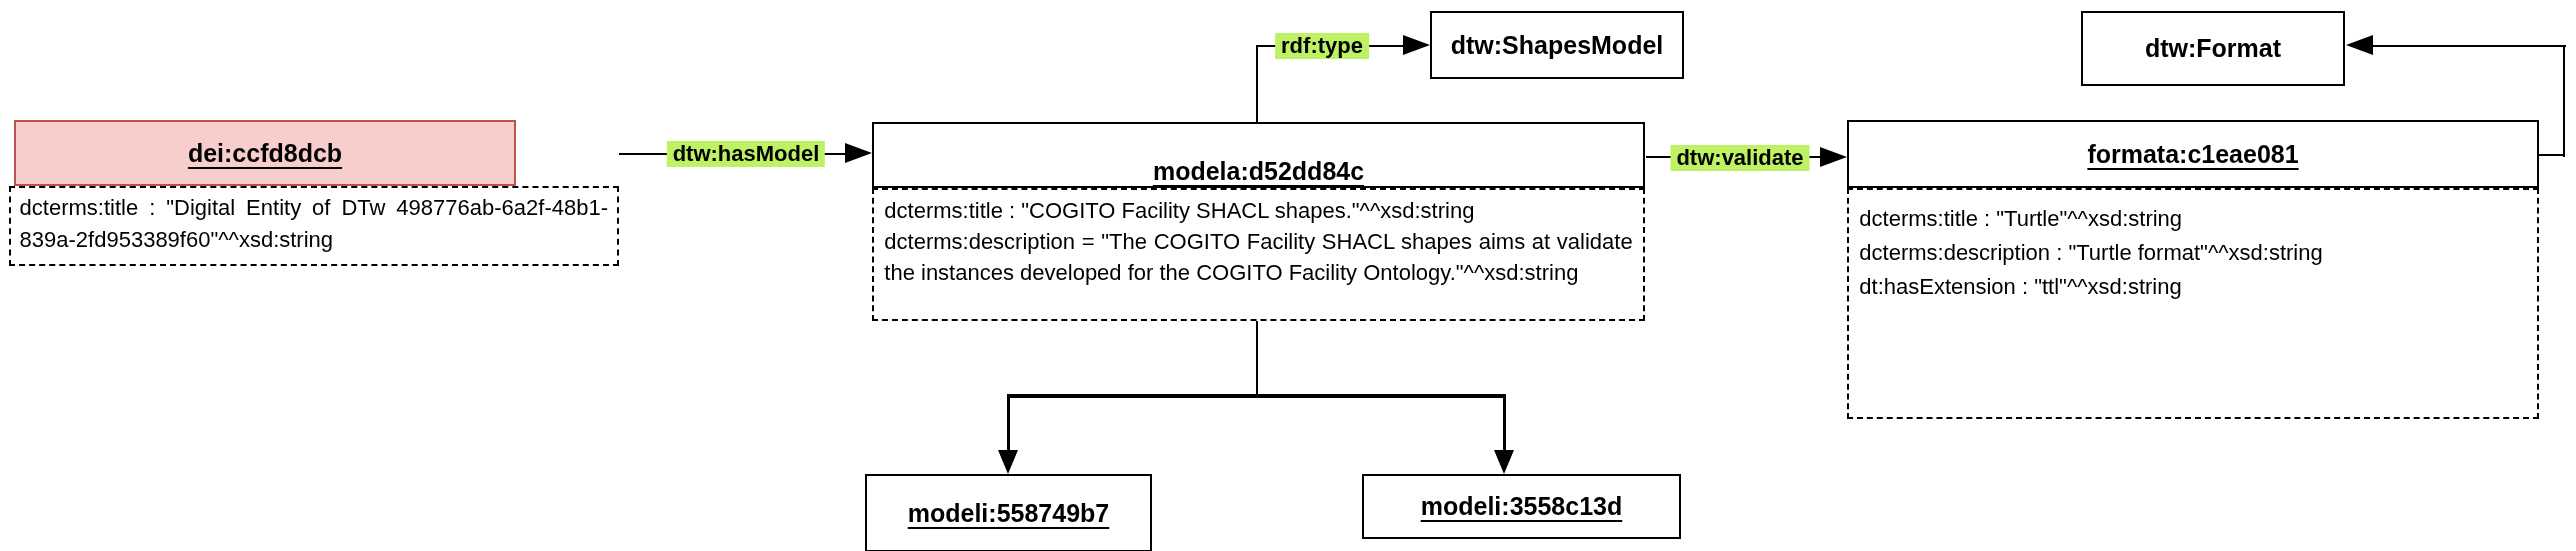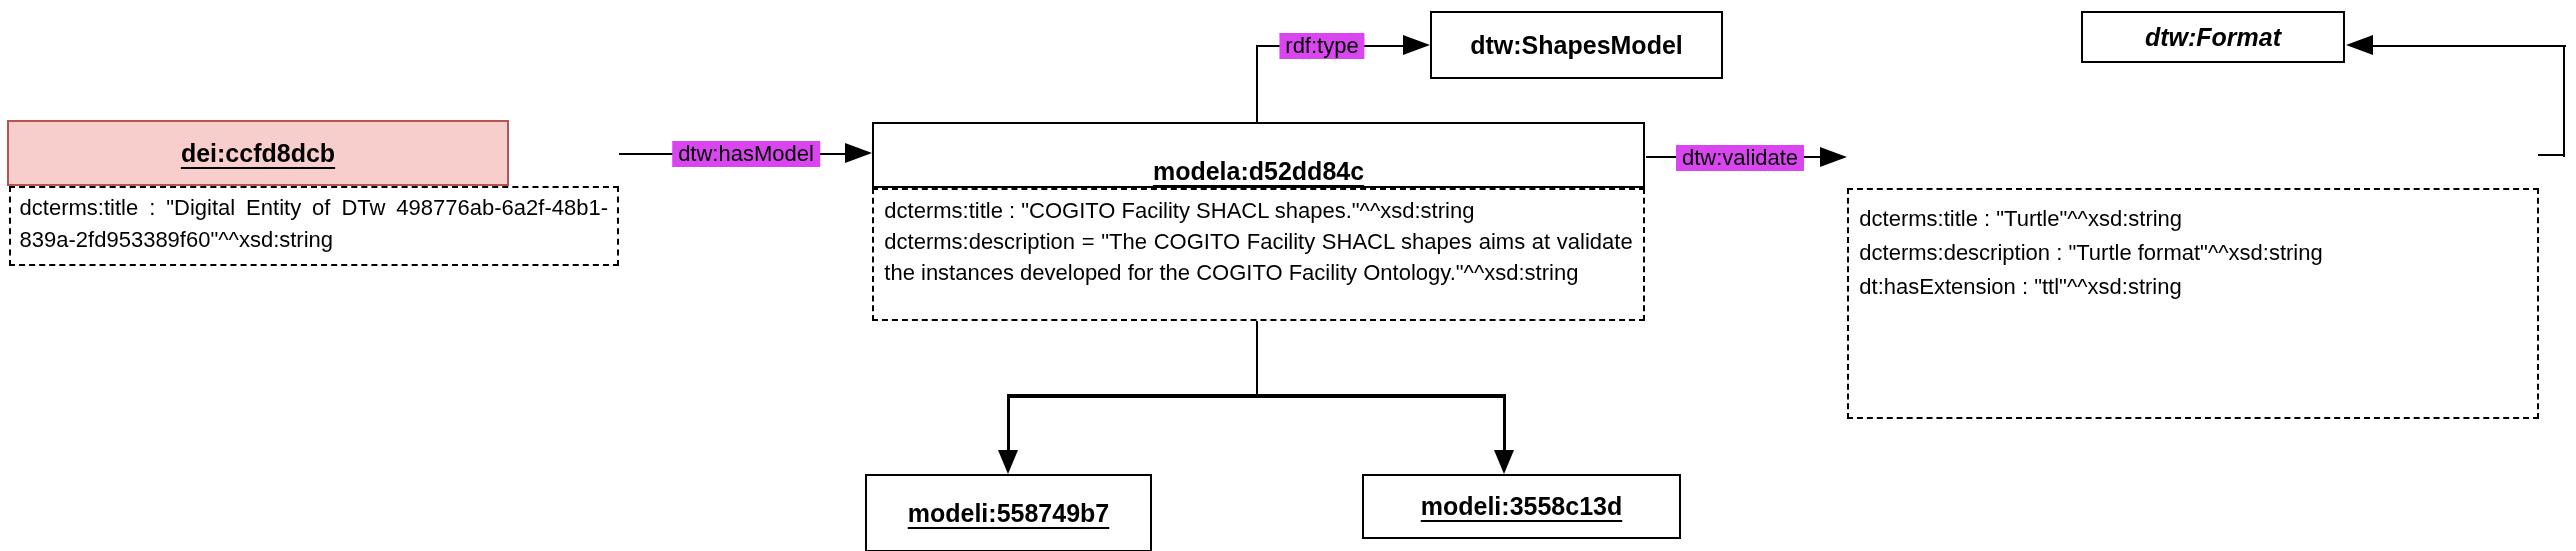--- a/index.html
+++ b/index.html
@@ -51,37 +51,38 @@
   .psep { white-space: pre; }
   .pval { overflow-wrap: anywhere; }
   .dei-attrs   { line-height: 32px; padding: 3.7px 8.8px; }
   .modela-attrs{ line-height: 31px; padding: 5.2px 10.3px; }
   .formata-attrs{ line-height: 34px; padding: 11.8px 10.3px; }
   
   .edge { position: absolute; background: #000; }
   .edge-label {
     position: absolute;
     transform: translate(-50%, -50%);
-    background: #d946ef;
+    background: #bef264;
     padding: 0 5.9px;
     font-size: 22px;
     white-space: nowrap;
     z-index: 3;
+    font-weight: bold;
   }
   .arrow { position: absolute; width: 0; height: 0; }
   .arrow-right { border-top: 10.3px solid transparent; border-bottom: 10.3px solid transparent; border-left: 27px solid #000; }
   .arrow-left  { border-top: 10.3px solid transparent; border-bottom: 10.3px solid transparent; border-right: 27px solid #000; }
   .arrow-down  { border-left: 10.3px solid transparent; border-right: 10.3px solid transparent; border-top: 24px solid #000; }
 </style>
 </head>
 <body>
 
 <div class="canvas">
 
-  <div class="node-title underline highlight" style="left:7px; top:120px; width:502px; height:66px;">
+  <div class="node-title underline highlight" style="left:14px; top:120px; width:502px; height:66px;">
     <span class="title">dei:ccfd8dcb</span>
   </div>
   <div class="node-attrs dei-attrs justify" style="left:8.8px; top:186px; width:610px; height:80px;">
     <div class="prop"><span class="pk">dcterms:title</span><span class="psep"> : </span><span class="pval">"Digital Entity of DTw 498776ab-6a2f-48b1-839a-2fd953389f60"^^xsd:string</span></div>
   </div>
 
   <div class="edge" style="left:619px; top:153px; width:229px; height:2.2px;"></div>
   <div class="arrow arrow-right" style="left:845px; top:143px;"></div>
   <span class="edge-label" style="left:746px; top:154px;">dtw:hasModel</span>
 
@@ -91,35 +92,38 @@
   <div class="node-attrs modela-attrs justify" style="left:872px; top:188px; width:773px; height:133px;">
     <div class="prop"><span class="pk">dcterms:title</span><span class="psep"> : </span><span class="pval">"COGITO Facility SHACL shapes."^^xsd:string</span></div>
     <div class="prop"><span class="pk">dcterms:description</span><span class="psep"> = </span><span class="pval">"The COGITO Facility SHACL shapes aims at validate the instances developed for the COGITO Facility Ontology."^^xsd:string</span></div>
   </div>
 
   <div class="edge" style="left:1256px; top:46px; width:2.2px; height:76px;"></div>
   <div class="edge" style="left:1256px; top:45px; width:147px; height:2.2px;"></div>
   <div class="arrow arrow-right" style="left:1403px; top:35px;"></div>
   <span class="edge-label" style="left:1322px; top:46px;">rdf:type</span>
 
-  <div class="node-title" style="left:1430px; top:11px; width:293px; height:68px;">
+  <div class="node-title" style="left:1430px; top:11px; width:254px; height:68px;">
     <span class="title">dtw:ShapesModel</span>
   </div>
 
   <div class="edge" style="left:1646px; top:156px; width:175px; height:2.2px;"></div>
   <div class="arrow arrow-right" style="left:1820px; top:147px;"></div>
   <span class="edge-label" style="left:1740px; top:158px;">dtw:validate</span>
 
+  <div class="node-title underline" style="left:1847px; top:120px; width:692px; height:68px; border-width:2.2px;">
+    <span class="title">formata:c1eae081</span>
+  </div>
   <div class="node-attrs formata-attrs" style="left:1847px; top:188px; width:692px; height:231px;">
     <div class="prop"><span class="pk">dcterms:title</span><span class="psep"> : </span><span class="pval">"Turtle"^^xsd:string</span></div>
     <div class="prop"><span class="pk">dcterms:description</span><span class="psep"> : </span><span class="pval">"Turtle format"^^xsd:string</span></div>
     <div class="prop"><span class="pk">dt:hasExtension</span><span class="psep"> : </span><span class="pval">"ttl"^^xsd:string</span></div>
   </div>
 
-  <div class="node-title" style="left:2081px; top:11px; width:264px; height:52px;font-style:italic;">
+  <div class="node-title" style="left:2081px; top:11px; width:264px; height:75px;">
     <span class="title">dtw:Format</span>
   </div>
 
   <div class="edge" style="left:2538px; top:154px; width:27px; height:2.2px;"></div>
   <div class="edge" style="left:2563px; top:46px; width:2.2px; height:111px;"></div>
   <div class="edge" style="left:2373px; top:45px; width:193px; height:2.2px;"></div>
   <div class="arrow arrow-left" style="left:2346px; top:35px;"></div>
 
   <div class="edge" style="left:1256px; top:321px; width:2.2px; height:75px;"></div>
   <div class="edge" style="left:1007px; top:394px; width:498px; height:3.7px;"></div>

